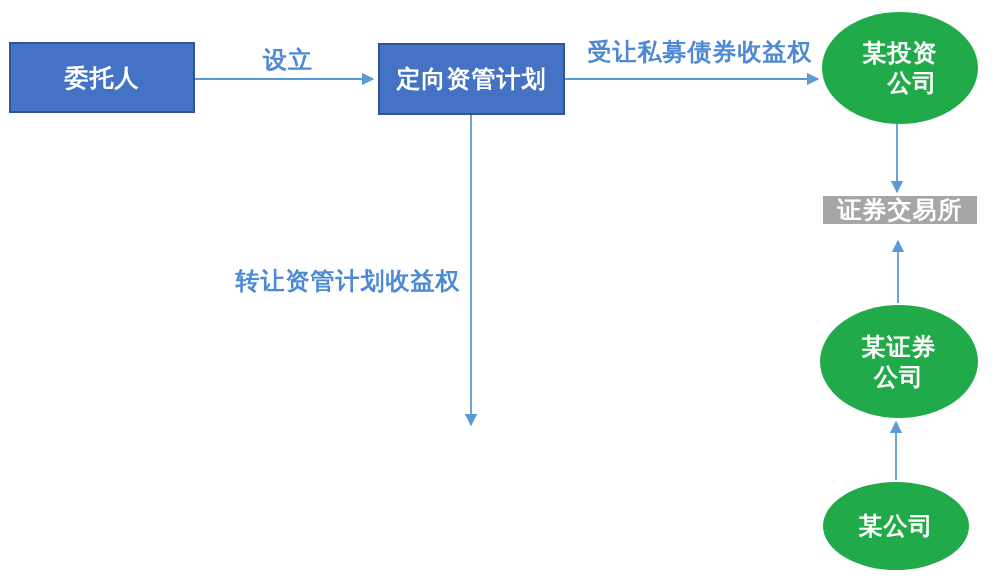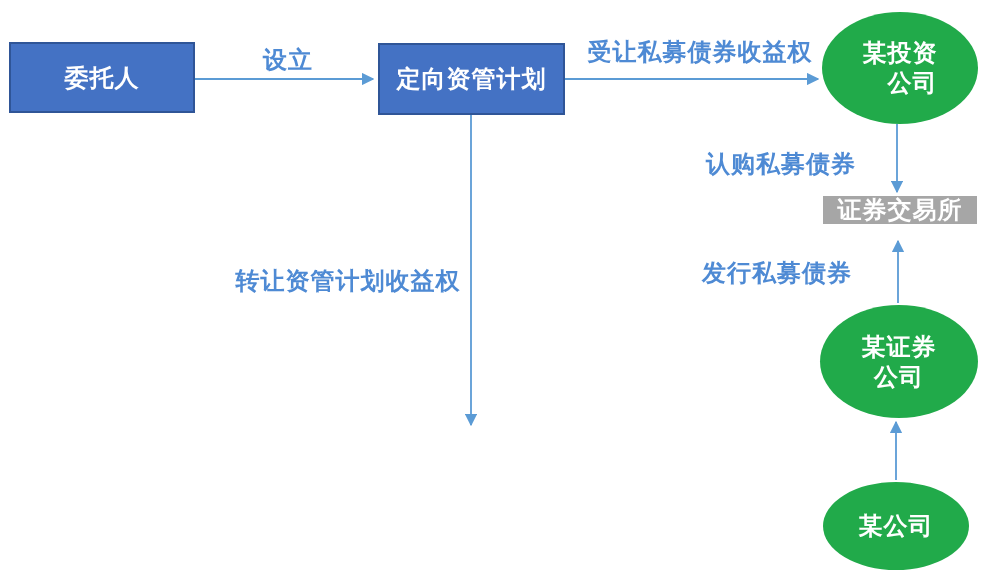--- a/index.html
+++ b/index.html
@@ -111,19 +111,17 @@
 
   <div class="node ellipse-green" id="node-securities">某证券
 公司</div>
 
   <div class="node ellipse-green" id="node-company">某公司</div>
 
   <div class="edge-label" id="label-establish">设立</div>
 
   <div class="edge-label" id="label-transfer-bond">受让私募债券收益权</div>
 
-  <div class="edge-label" id="label-subscribe">认购私募债券</div>
 
   <div class="edge-label" id="label-transfer-plan">转让资管计划收益权</div>
 
-  <div class="edge-label" id="label-issue">发行私募债券</div>
 
 </div>
 
 </body></html>

